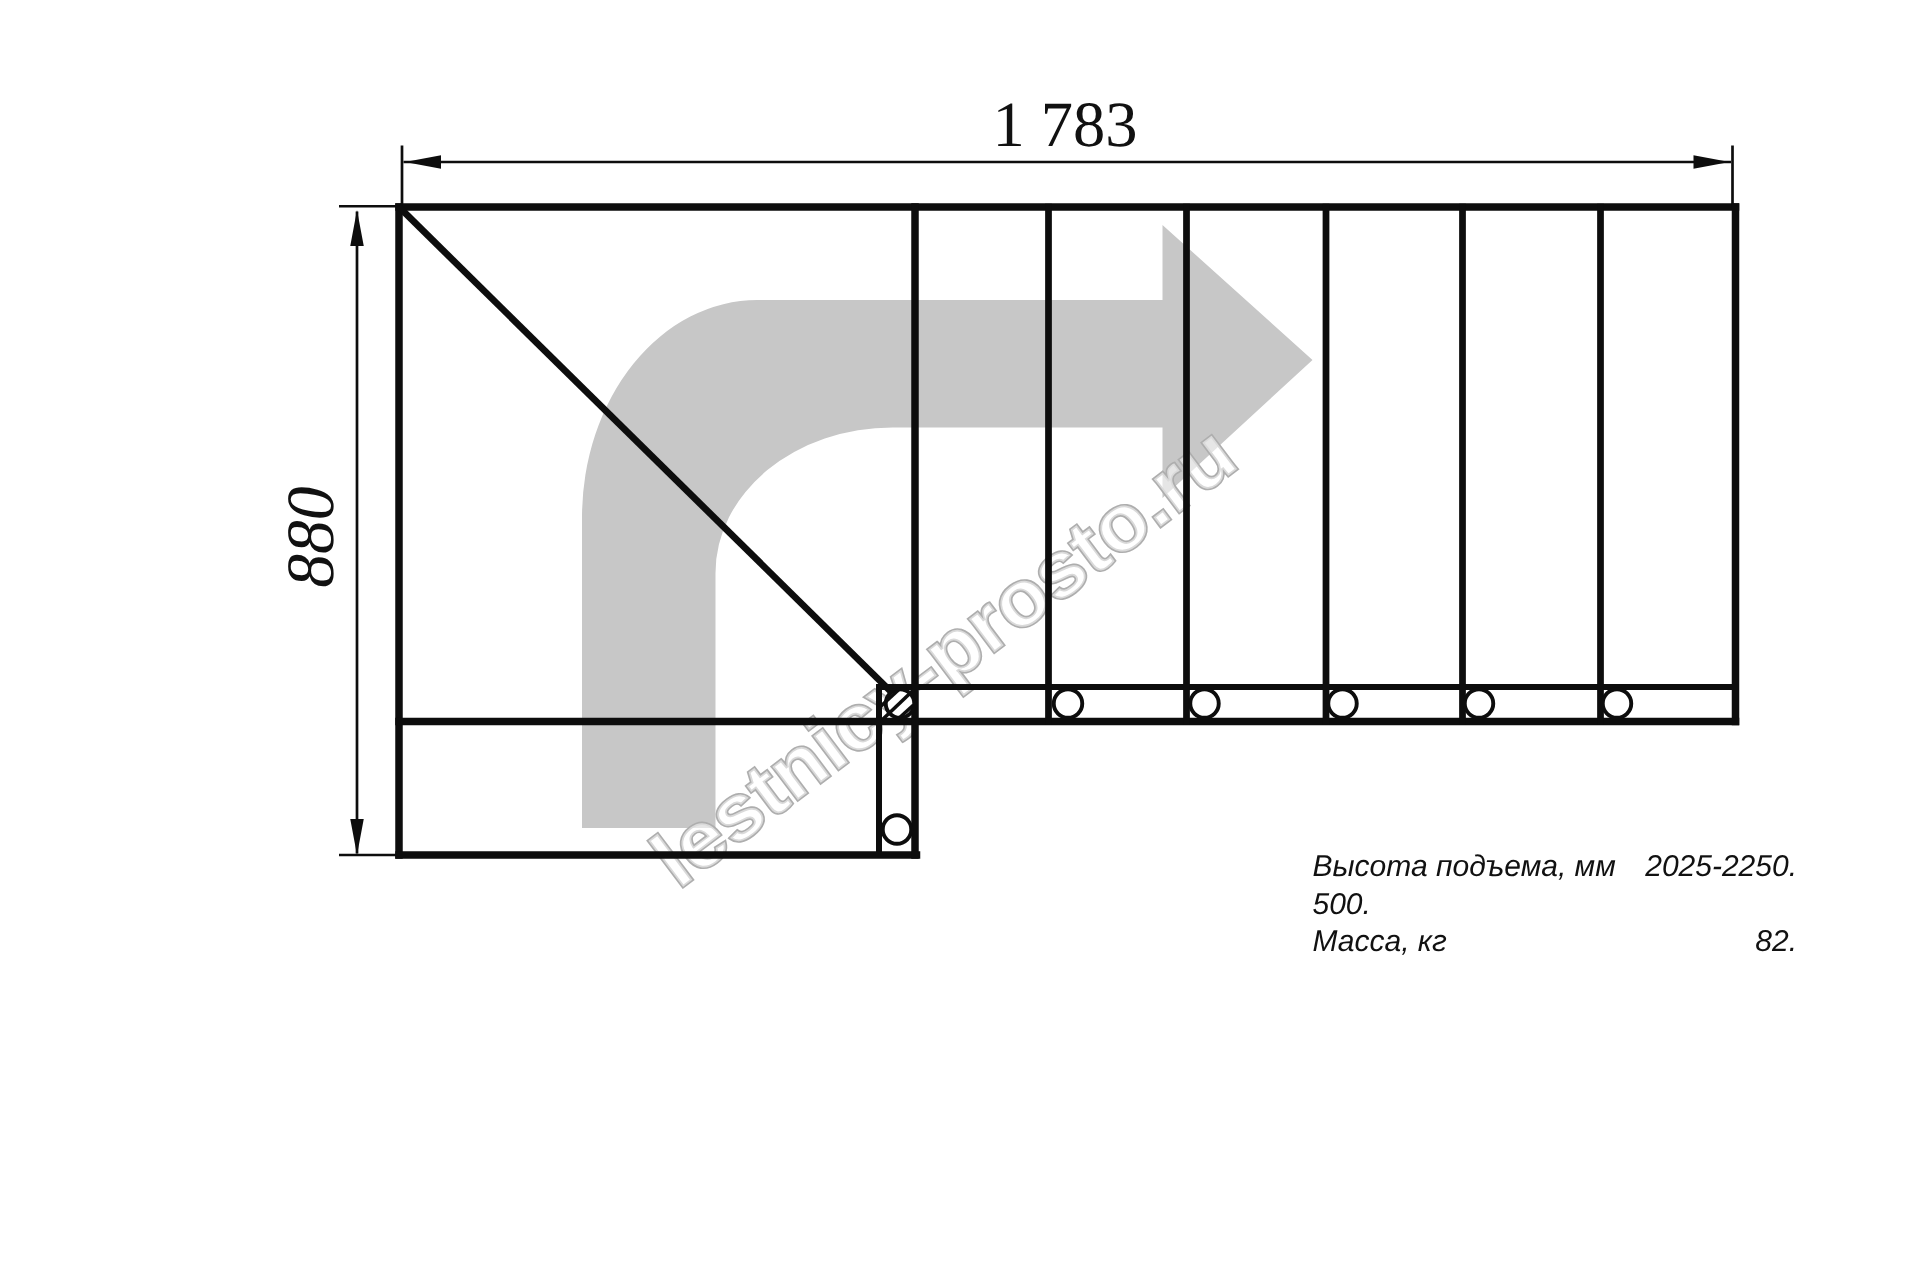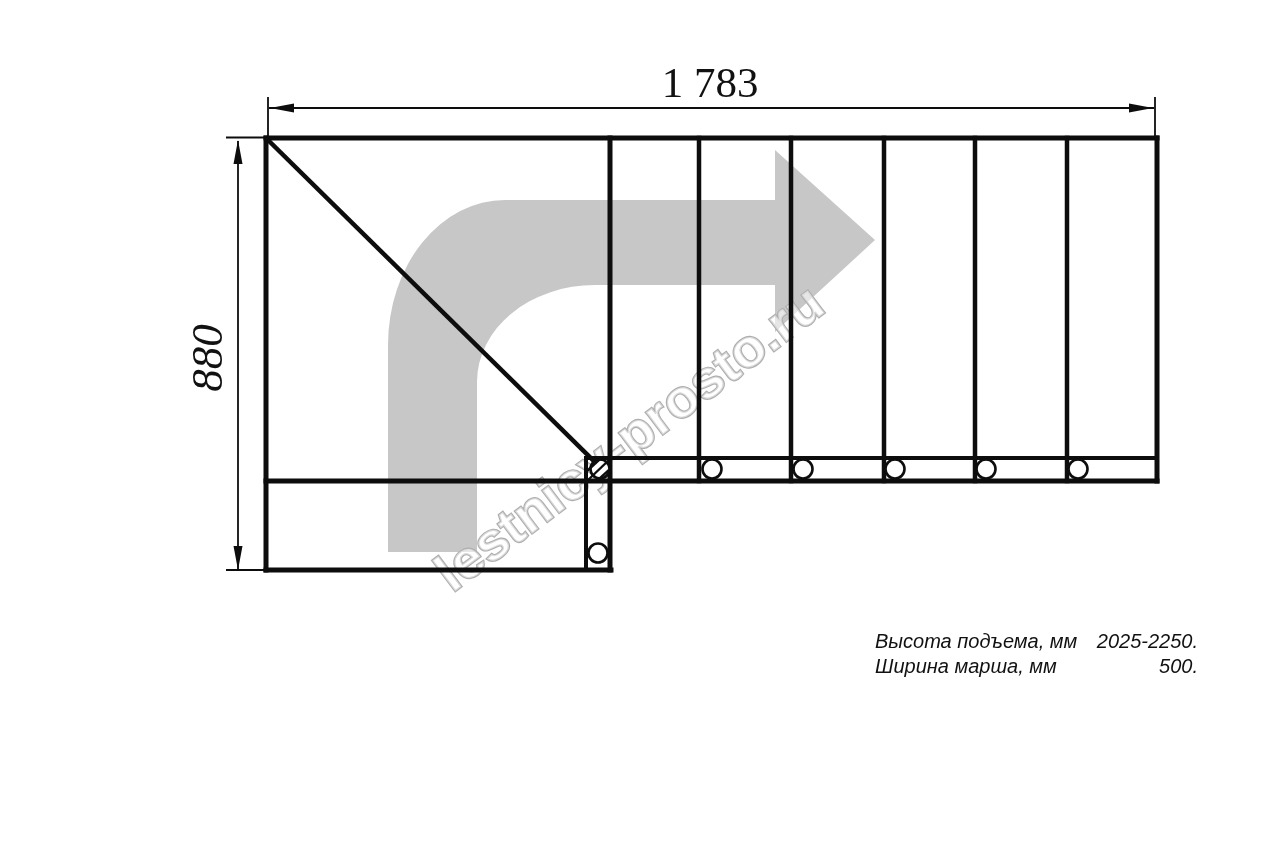--- a/index.html
+++ b/index.html
@@ -24,21 +24,21 @@
   }
   .watermark-text{
     font-family:"Liberation Sans",sans-serif;
     font-weight:bold;
     font-size:53px;
     paint-order:stroke;
   }
   .specs{
     position:absolute;
     left:875px;
-    top:629px;
+    top:566px;
     width:323px;
     font-family:"Liberation Sans",sans-serif;
     font-style:italic;
     font-size:20px;
     color:#111111;
   }
   .spec-row{
     display:flex;
     justify-content:space-between;
     align-items:baseline;
@@ -127,18 +127,21 @@
       <line x1="598" y1="480" x2="609" y2="470"></line>
     </g>
   </svg>
 
   <div class="specs">
     <div class="spec-row">
       <span class="spec-label">Высота подъема, мм</span>
       <span class="spec-value">2025-2250.</span>
     </div>
     <div class="spec-row">
-      <span class="spec-label">Ширина марша, мм</span>
       <span class="spec-value">500.</span>
+    </div>
+    <div class="spec-row">
+      <span class="spec-label">Масса, кг</span>
+      <span class="spec-value">82.</span>
     </div>
   </div>
 
 </div>
 
 </body></html>

